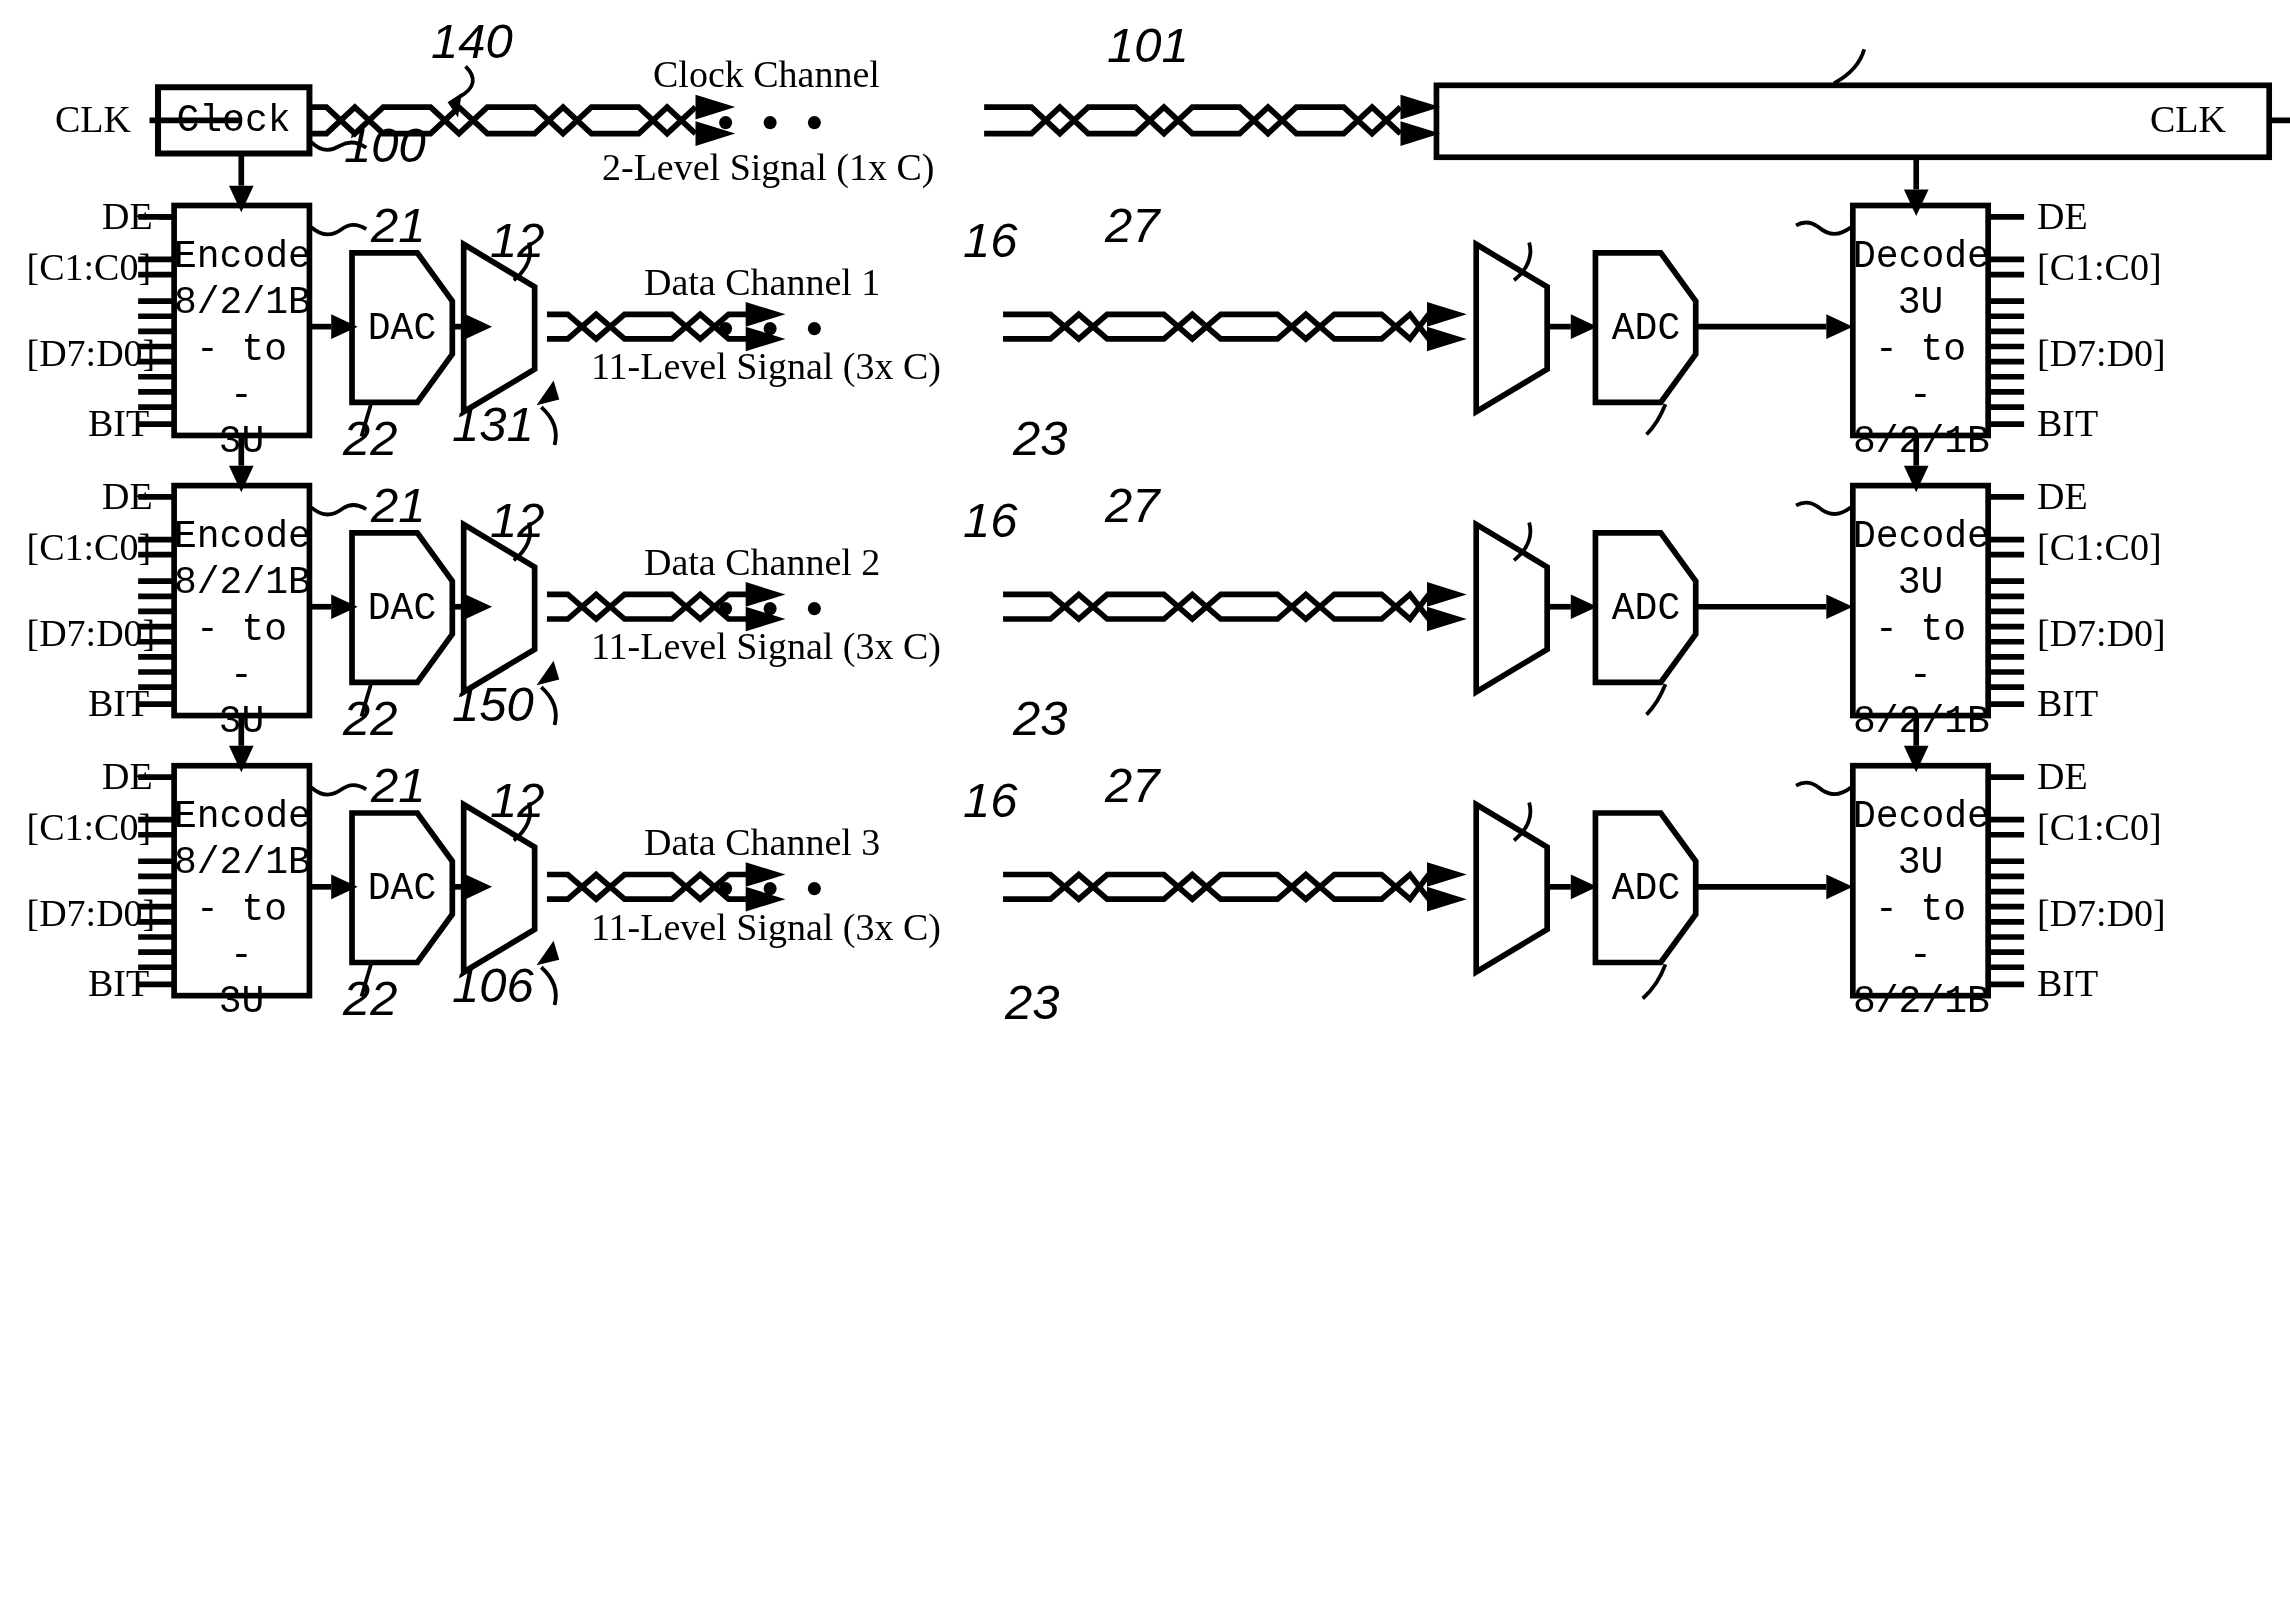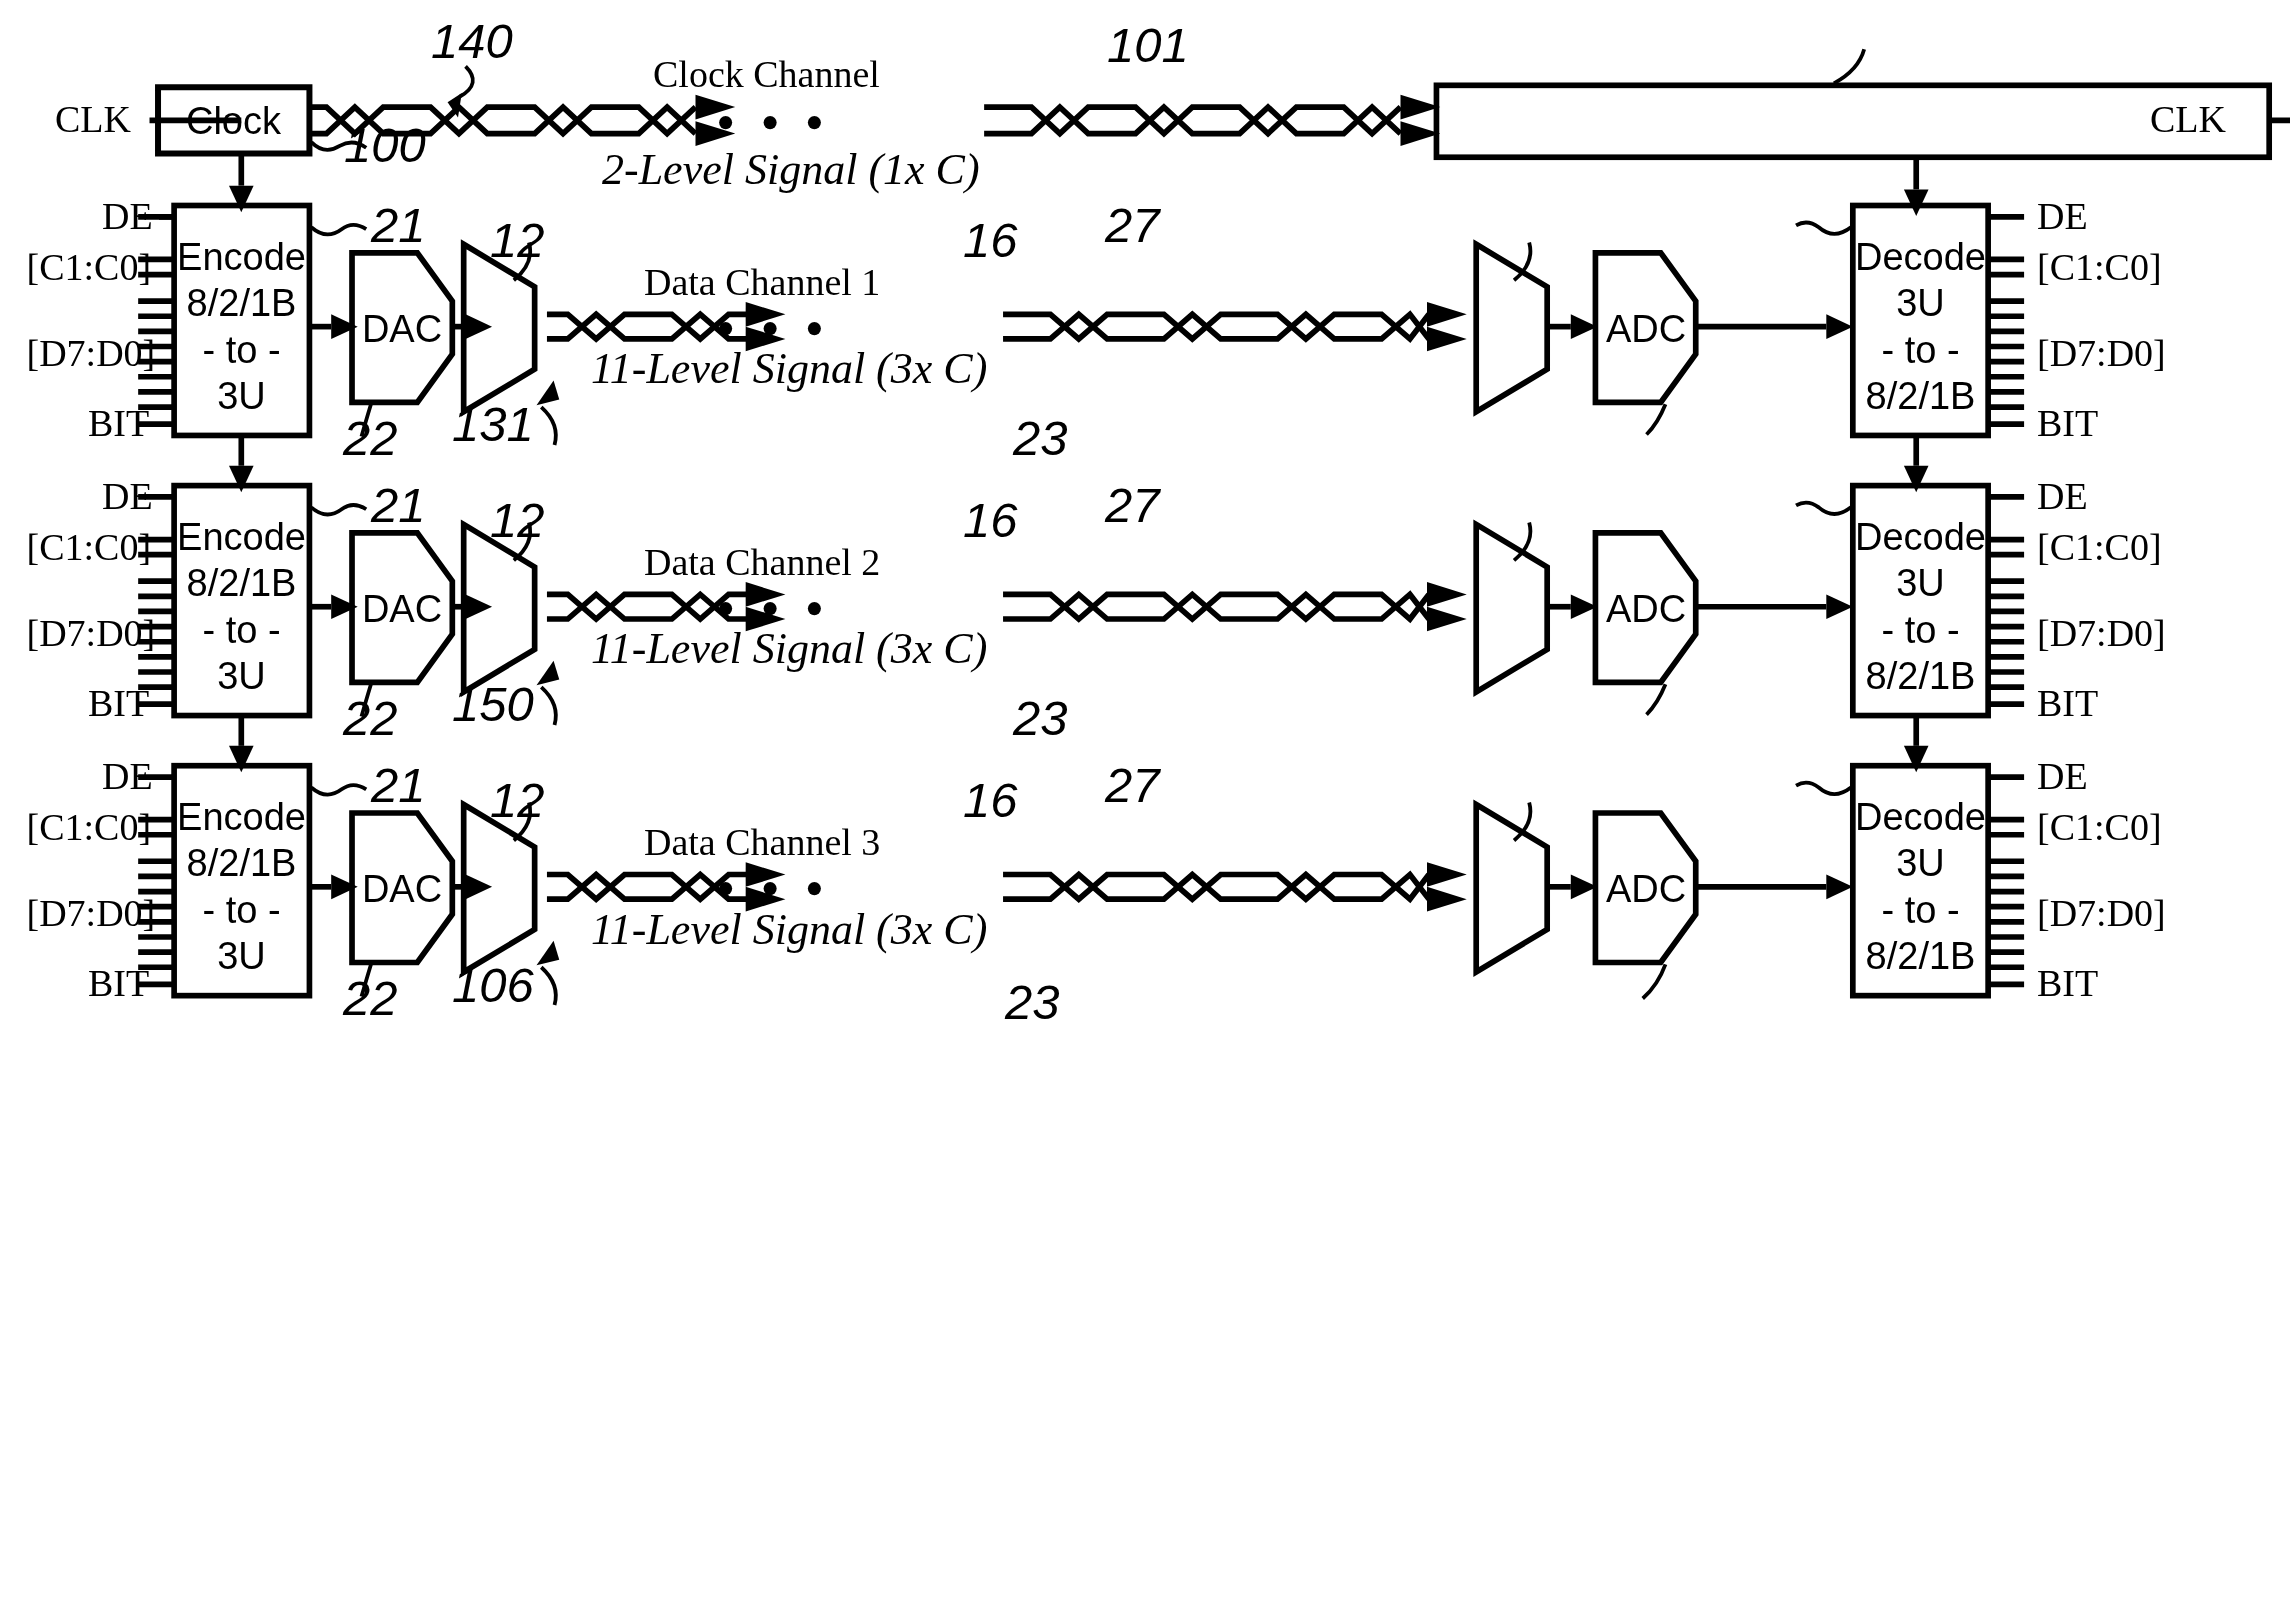--- a/index.html
+++ b/index.html
@@ -25,27 +25,27 @@
     white-space: nowrap;
     line-height: 1;
     font-family: "Liberation Serif", "DejaVu Serif", serif;
     color: #000;
   }
   .blk-label {
     position: absolute;
     text-align: center;
     white-space: pre-line;
     line-height: 1.22;
-    font-family: Liberation Sans, sans-serif;
+    font-family: Liberation Mono, monospace;
     color: #000;
   }
   .pin-label { font-size: 38px; }
   .ref-num  { font-size: 49px; font-family: "Liberation Sans", "DejaVu Sans", sans-serif; font-style: italic; }
   .ch-title { font-size: 38px; }
-  .ch-sub   { font-size: 44px; font-style: italic; }
+  .ch-sub   { font-size: 38px; }
   .shape-label { font-size: 38px; }
 </style>
 </head>
 <body>
 
 <div id="stage">
 
   <svg class="layer" viewBox="0 0 2420 1700">
     <defs>
       <marker id="arw" markerWidth="10" markerHeight="10" refX="8.6" refY="4" orient="auto" markerUnits="strokeWidth">

